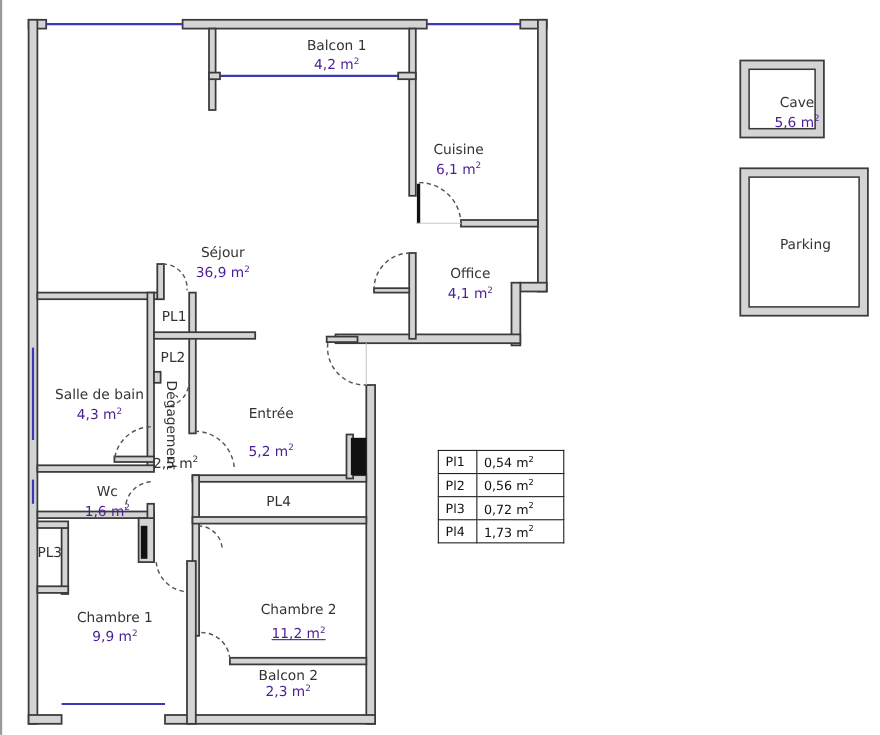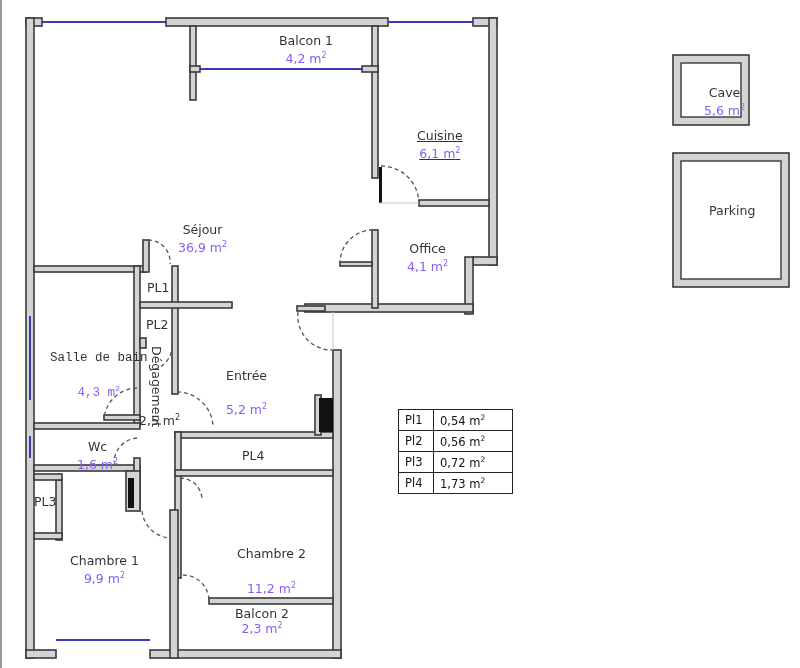--- a/index.html
+++ b/index.html
@@ -5,21 +5,21 @@
   html, body { margin:0; padding:0; background:#ffffff; }
   body { width:800px; height:668px; position:relative; overflow:hidden; font-family:"DejaVu Sans", sans-serif; }
   .page-border { position:absolute; left:0; top:0; width:2px; height:668px; background:#9a9a9a; }
   svg.plan { position:absolute; left:0; top:0; }
   .wall { fill:#d4d4d4; stroke:#3a3a3a; stroke-width:1.6; }
   .win { stroke:#3a3ab8; stroke-width:2; fill:none; }
   .door-arc { stroke:#555; stroke-width:1.3; fill:none; stroke-dasharray:4 3; }
   .door-line { stroke:#c8c8c8; stroke-width:1; fill:none; }
   .blk { fill:#111; }
   .lbl { position:absolute; color:#333; font-size:12.5px; text-align:center; white-space:nowrap; line-height:15px; }
-  .lbl .area { color:#8b5cf6; }
+  .lbl .area { color:#4c1d95; }
   .lbl sup { font-size:8px; }
   .vert { position:absolute; transform:rotate(90deg); transform-origin:left top; font-size:12.5px; color:#333; white-space:nowrap; }
   table.pl { position:absolute; left:398px; top:409px; border-collapse:collapse; font-family:"DejaVu Sans", sans-serif; font-size:11.5px; color:#111; }
   table.pl td { border:1.4px solid #222; height:20px; padding:0 6px; }
   table.pl td.c1 { width:22px; }
   table.pl td.c2 { width:66px; }
   table.pl sup { font-size:7.5px; }
 </style>
 </head>
 <body>
@@ -126,64 +126,64 @@
 </svg>
 
 <div class="lbl" style="left:178px;top:182px;margin-top:40px;">
   <div>Séjour</div>
   <div class="area"><span>36,9 m</span><sup>2</sup></div>
 </div>
 <div class="lbl" style="left:279px;top:33px;">
   <div>Balcon 1</div>
   <div class="area"><span>4,2 m</span><sup>2</sup></div>
 </div>
-<div class="lbl" style="left:417px;top:128px;text-decoration:underline;">
+<div class="lbl" style="left:394px;top:128px;">
   <div>Cuisine</div>
   <div class="area"><span>6,1 m</span><sup>2</sup></div>
 </div>
 <div class="lbl" style="left:407px;top:241px;">
   <div>Office</div>
   <div class="area"><span>4,1 m</span><sup>2</sup></div>
 </div>
-<div class="lbl" style="left:50px;top:351px;font-family:Liberation Mono, monospace;">
+<div class="lbl" style="left:50px;top:351px;">
   <div>Salle de bain</div>
-  <div class="area" style="margin-top:15px;"><span>4,3 m</span><sup>2</sup></div>
+  <div class="area" style="margin-top:0;"><span>4,3 m</span><sup>2</sup></div>
 </div>
 <div class="lbl" style="left:226px;top:368px;">
   <div>Entrée</div>
   <div class="area" style="margin-top:16px;"><span>5,2 m</span><sup>2</sup></div>
 </div>
 <div class="vert" style="left:164px;top:346px;">Dégagement</div>
 <div class="lbl" style="left:139px;top:410px;"><span>2,5 m</span><sup>2</sup></div>
 <div class="lbl" style="left:77px;top:439px;text-align:center;">
   <div>Wc</div>
   <div class="area"><span>1,6 m</span><sup>2</sup></div>
 </div>
 <div class="lbl" style="left:70px;top:553px;">
   <div>Chambre 1</div>
   <div class="area"><span>9,9 m</span><sup>2</sup></div>
 </div>
 <div class="lbl" style="left:237px;top:546px;">
   <div>Chambre 2</div>
-  <div class="area" style="margin-top:17px;"><span>11,2 m</span><sup>2</sup></div>
+  <div class="area" style="margin-top:4px;text-decoration:underline;"><span>11,2 m</span><sup>2</sup></div>
 </div>
 <div class="lbl" style="left:235px;top:608px;line-height:12px;">
   <div>Balcon 2</div>
   <div class="area"><span>2,3 m</span><sup>2</sup></div>
 </div>
 <div class="lbl" style="left:147px;top:280px;">PL1</div>
 <div class="lbl" style="left:146px;top:317px;">PL2</div>
 <div class="lbl" style="left:34px;top:494px;">PL3</div>
 <div class="lbl" style="left:242px;top:448px;">PL4</div>
 
 <div class="lbl" style="left:684px;top:85px;margin-left:20px;">
   <div>Cave</div>
   <div class="area"><span>5,6 m</span><sup>2</sup></div>
 </div>
-<div class="lbl" style="left:709px;top:203px;">Parking</div>
+<div class="lbl" style="left:709px;top:214px;">Parking</div>
 
 <table class="pl">
   <tbody>
       <tr>
     <td class="c1">Pl1</td>
     <td class="c2"><span>0,54 m</span><sup>2</sup></td>
   </tr>
   <tr>
     <td class="c1">Pl2</td>
     <td class="c2"><span>0,56 m</span><sup>2</sup></td>

